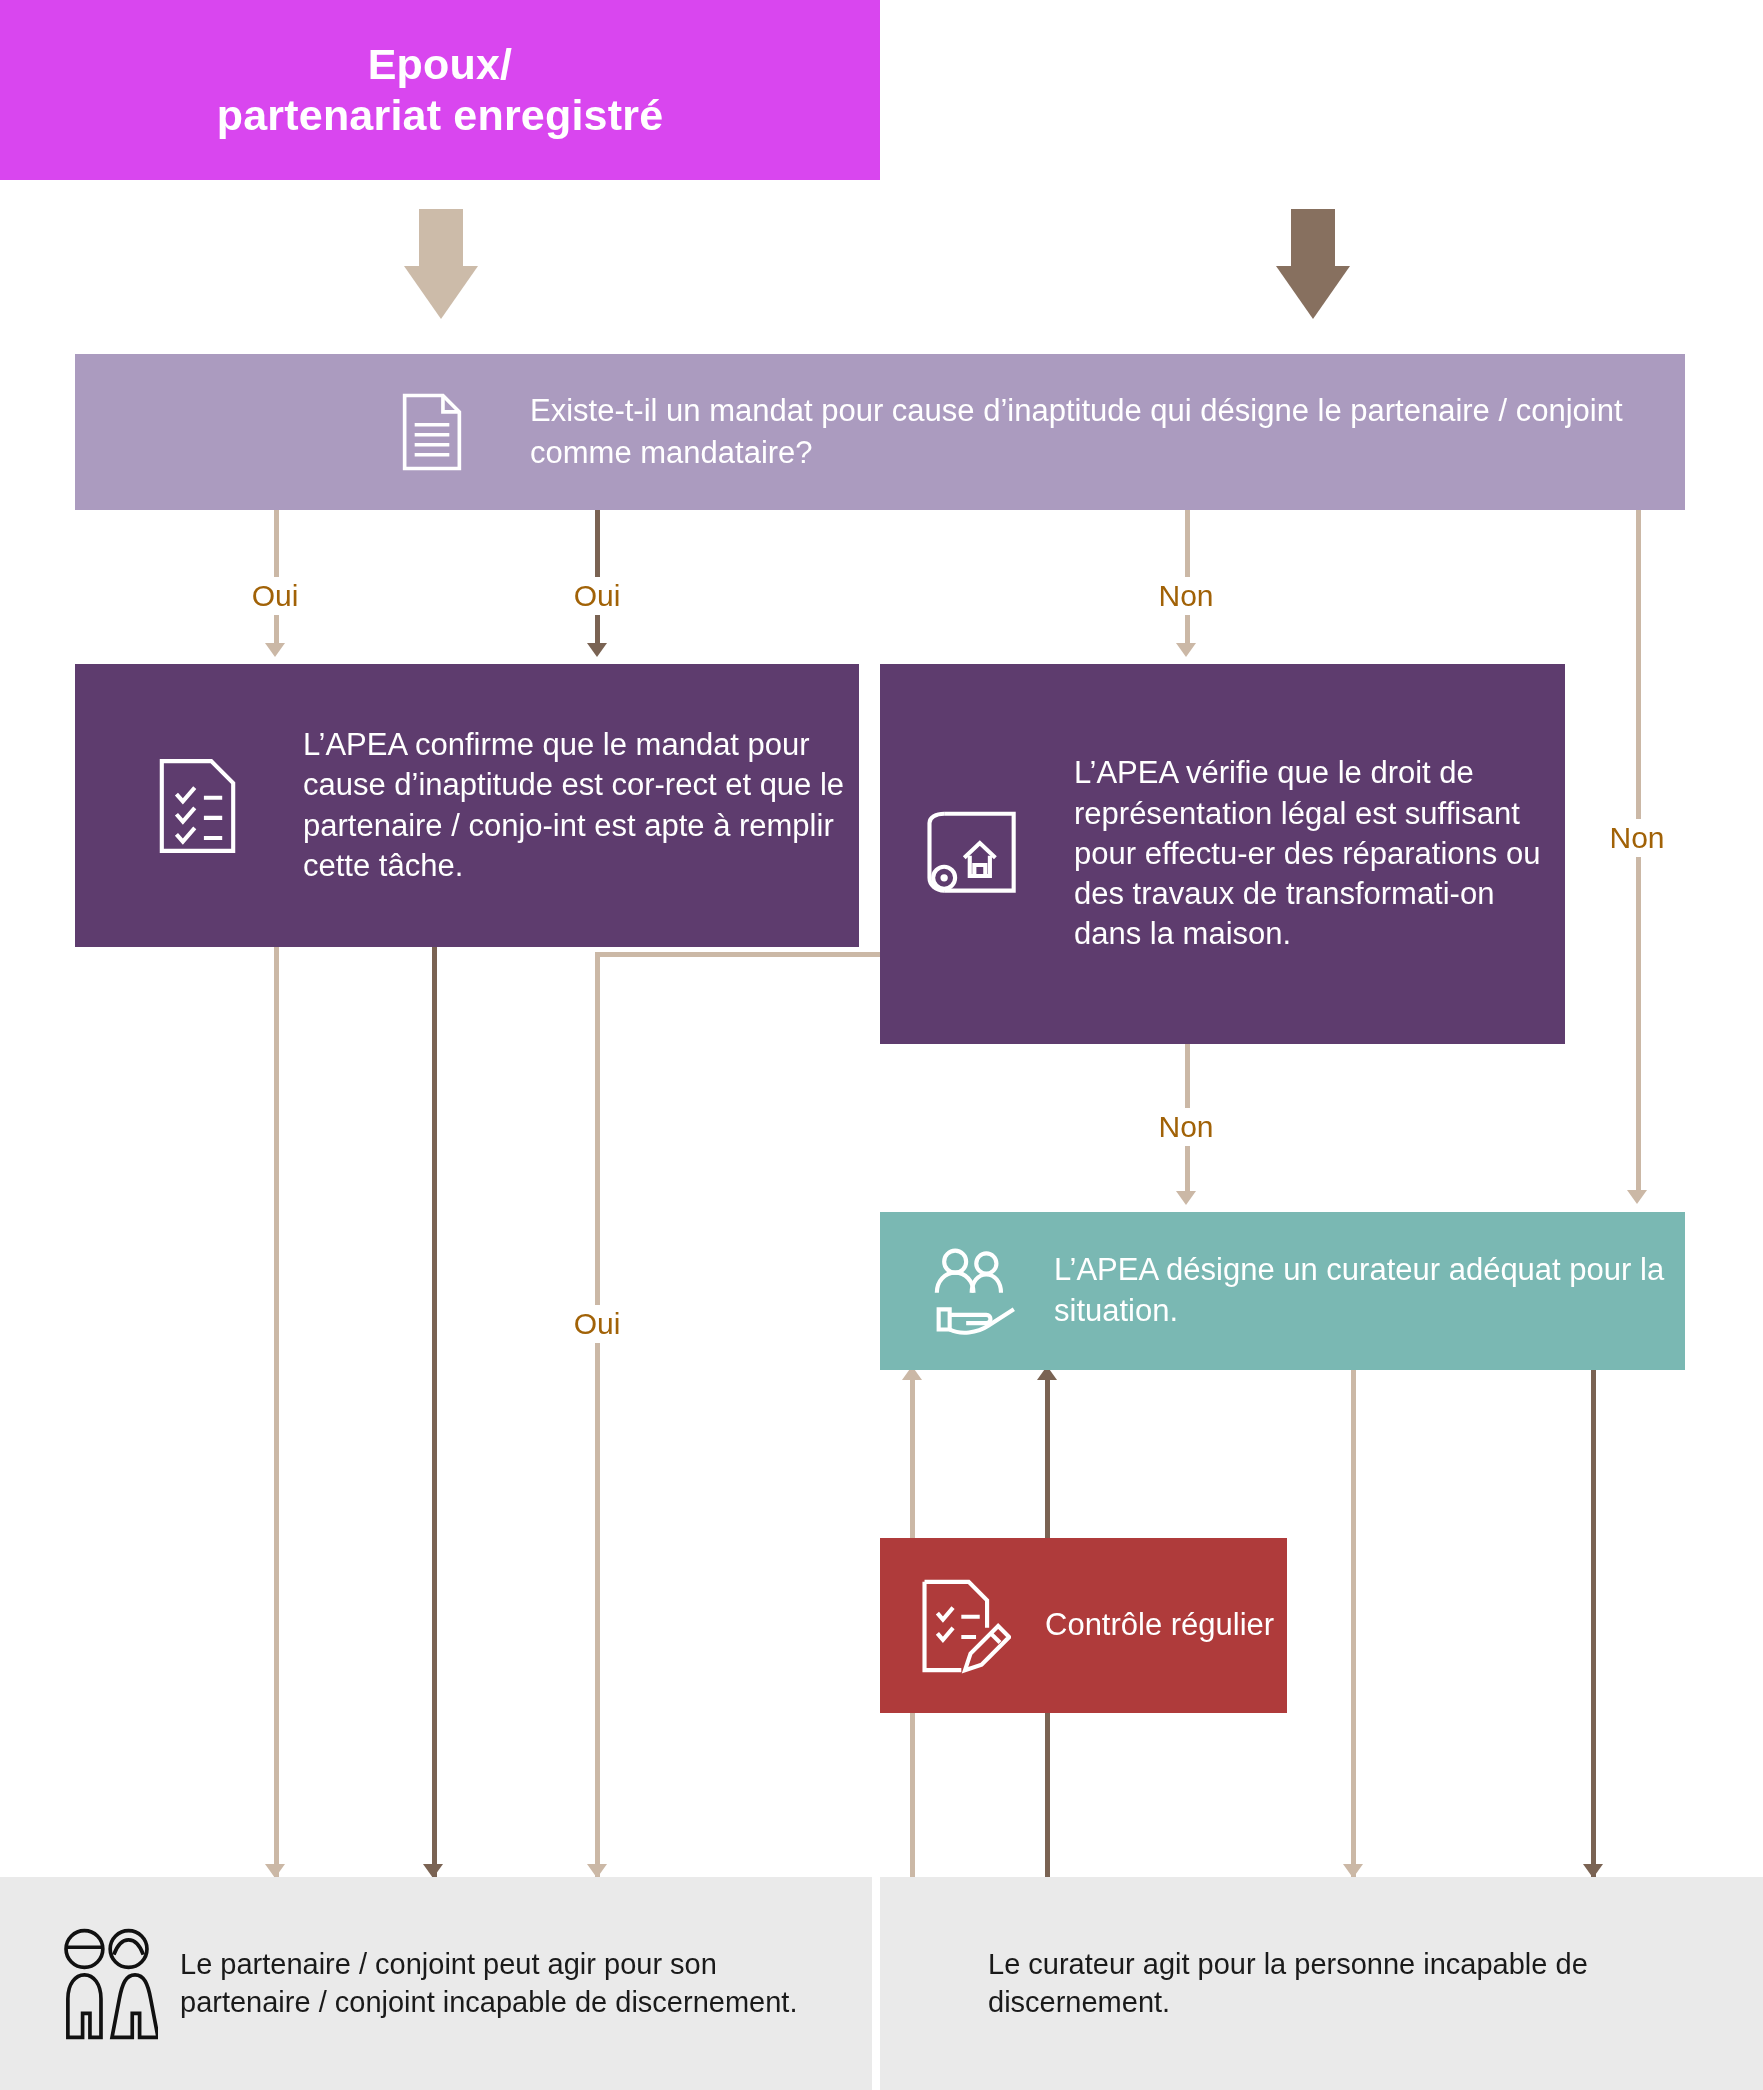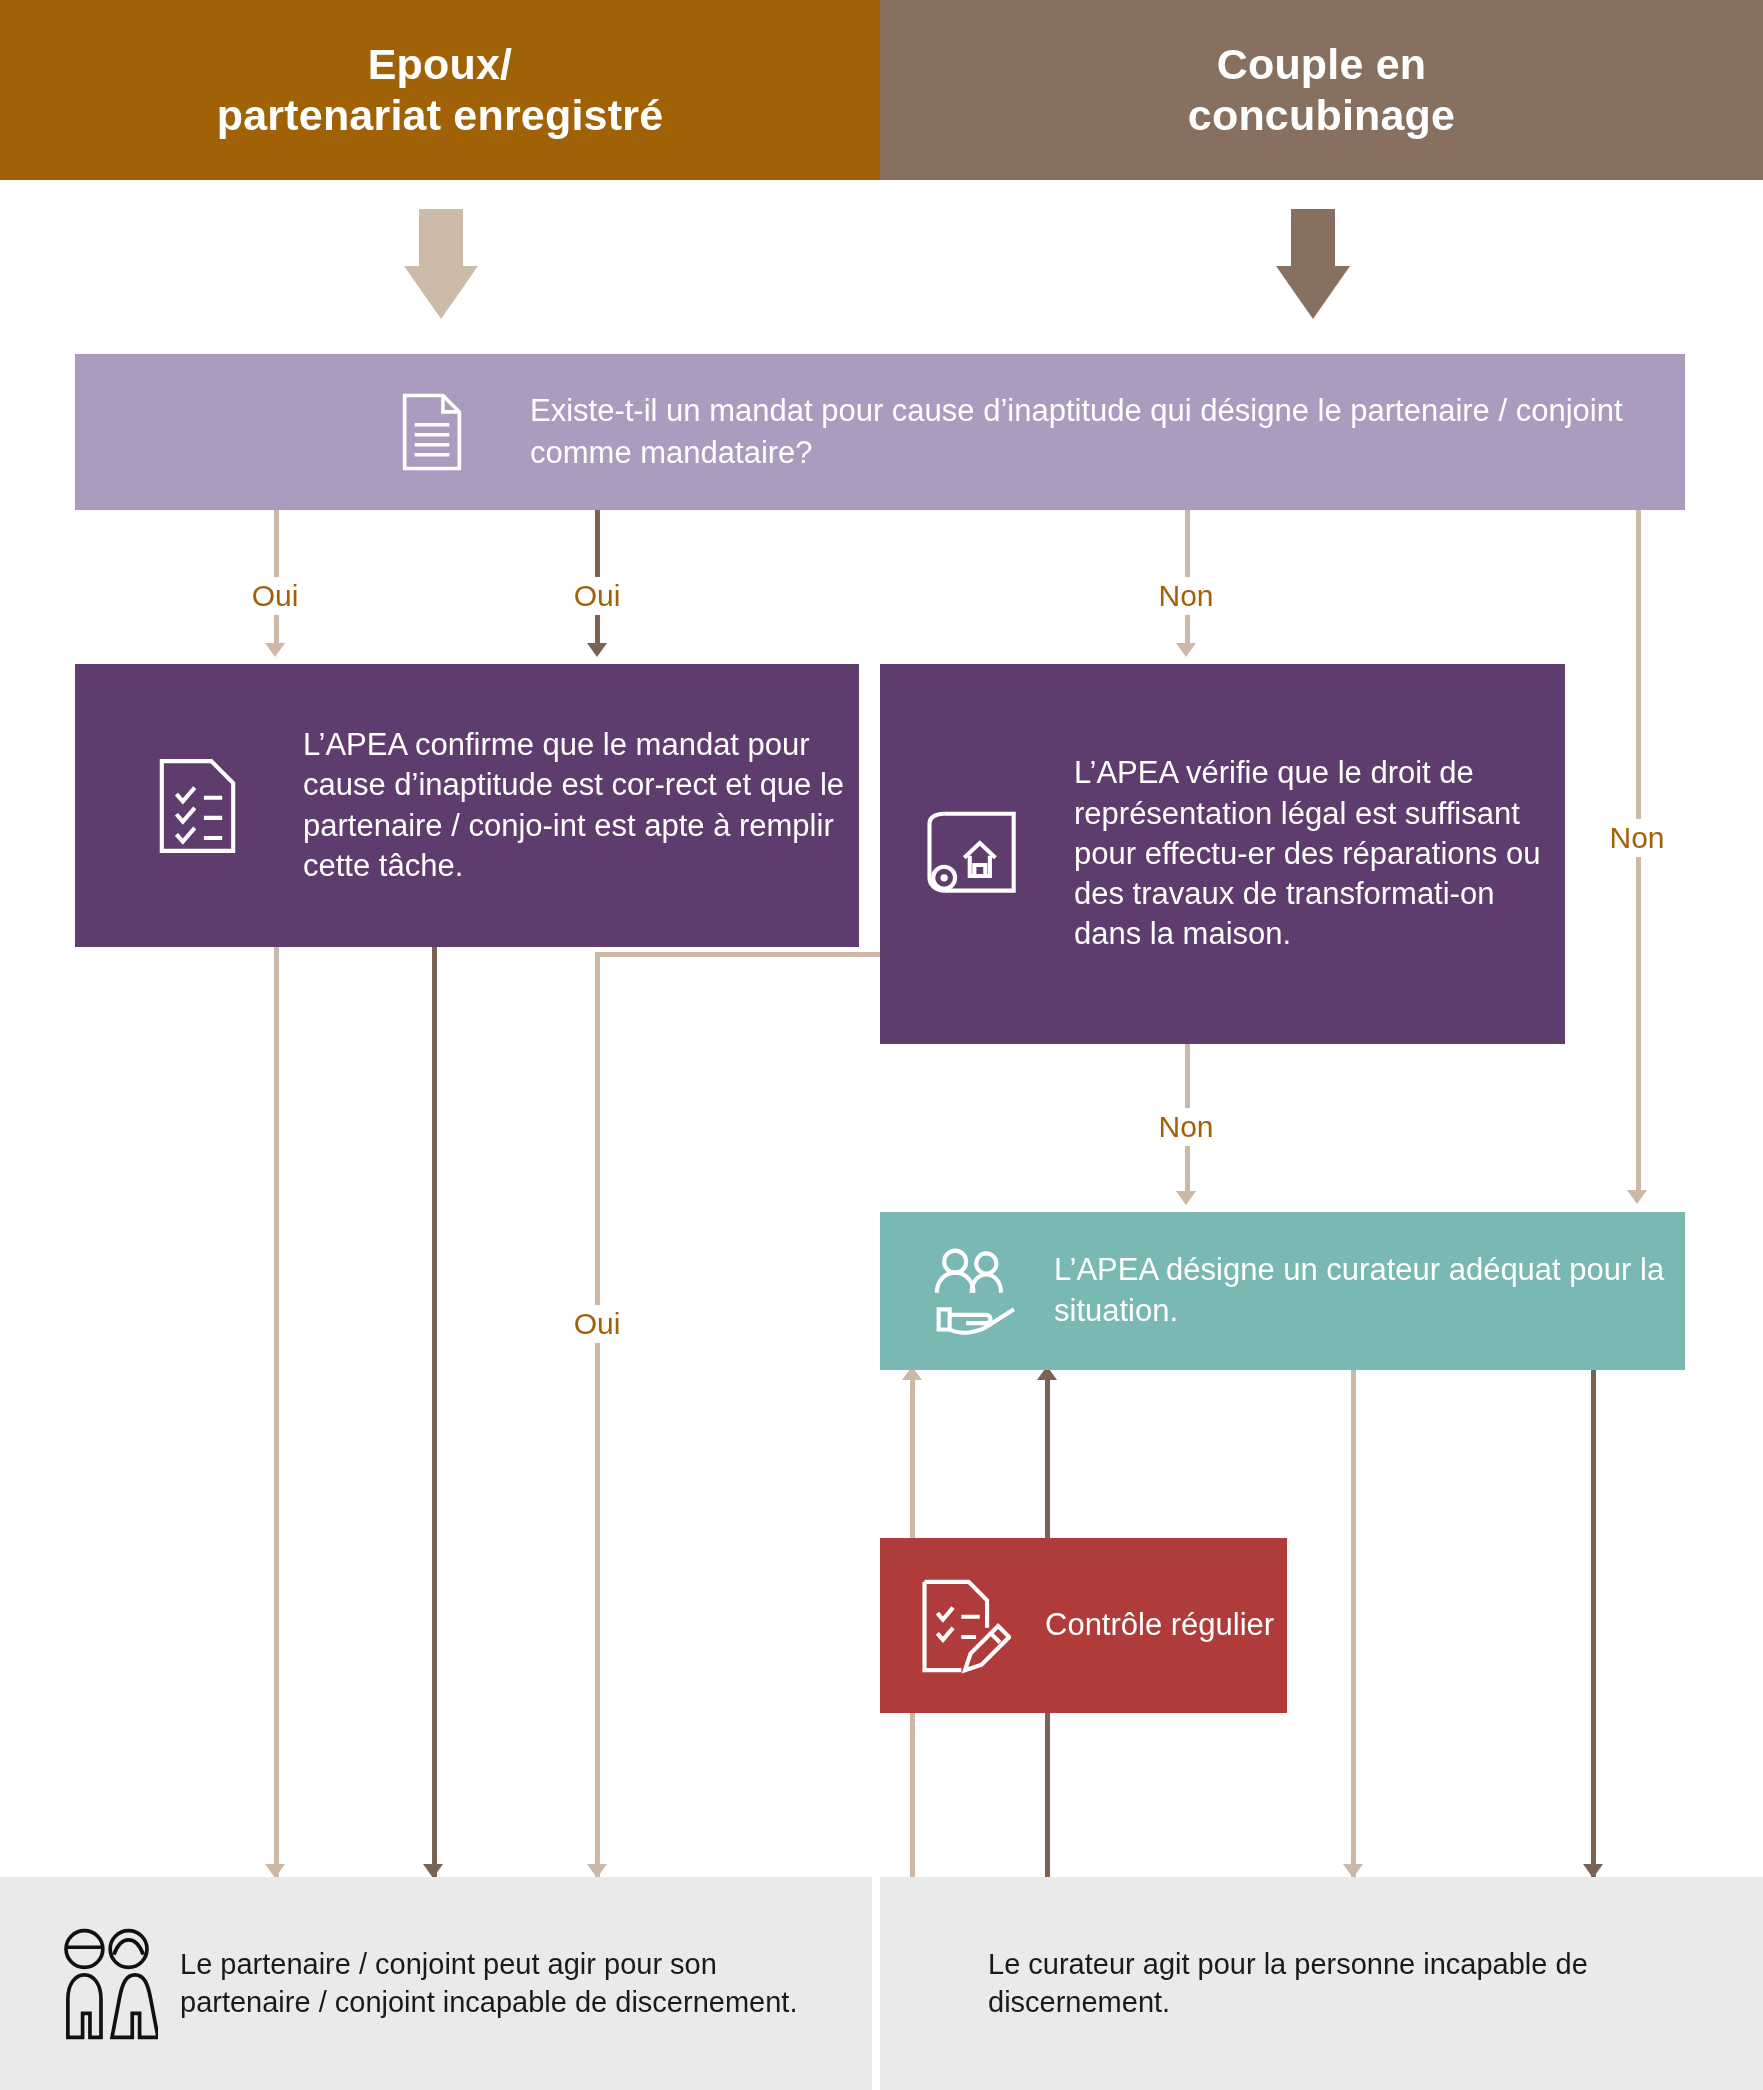--- a/index.html
+++ b/index.html
@@ -7,21 +7,21 @@
   body {
     width:1763px; height:2090px;
     font-family:"Liberation Sans", sans-serif;
     position:relative; overflow:hidden;
   }
   #stage { position:absolute; inset:0; width:1763px; height:2090px; }
 
   
   .hdr { position:absolute; top:0; height:180px; display:flex;
          align-items:center; justify-content:center; }
-  .hdr-left  { left:0;   width:880px;  background:#a16207; }
+  .hdr-left  { left:0;   width:880px;  background:#d946ef; }
   .hdr-right { left:880px; width:883px; background:#87705F; }
   .hdr-title { color:#ffffff; font-size:43px; font-weight:bold;
                line-height:1.18; text-align:center; letter-spacing:0.2px; }
 
   
   .bigarrow { position:absolute; width:0; height:0; }
   .bigarrow .shaft { position:absolute; left:50%; transform:translateX(-50%);
                      top:0; width:44px; height:57px; }
   .bigarrow .head  { position:absolute; left:50%; transform:translateX(-50%);
                      top:57px; width:0; height:0;
@@ -86,23 +86,20 @@
   svg { display:block; }
 </style>
 </head>
 <body>
 
 <div id="stage">
 
   <div class="hdr hdr-left">
     <div class="hdr-title">Epoux/<br>partenariat enregistré</div>
   </div>
-  <div class="hdr hdr-right">
-    <div class="hdr-title">Couple en<br>concubinage</div>
-  </div>
 
   <div class="bigarrow" style="left:441px; top:209px;">
     <div class="shaft" style="background:#CCBBA9;"></div>
     <div class="head" style="border-top:53px solid #CCBBA9;"></div>
   </div>
   <div class="bigarrow" style="left:1313px; top:209px;">
     <div class="shaft" style="background:#87705F;"></div>
     <div class="head" style="border-top:53px solid #87705F;"></div>
   </div>
 

